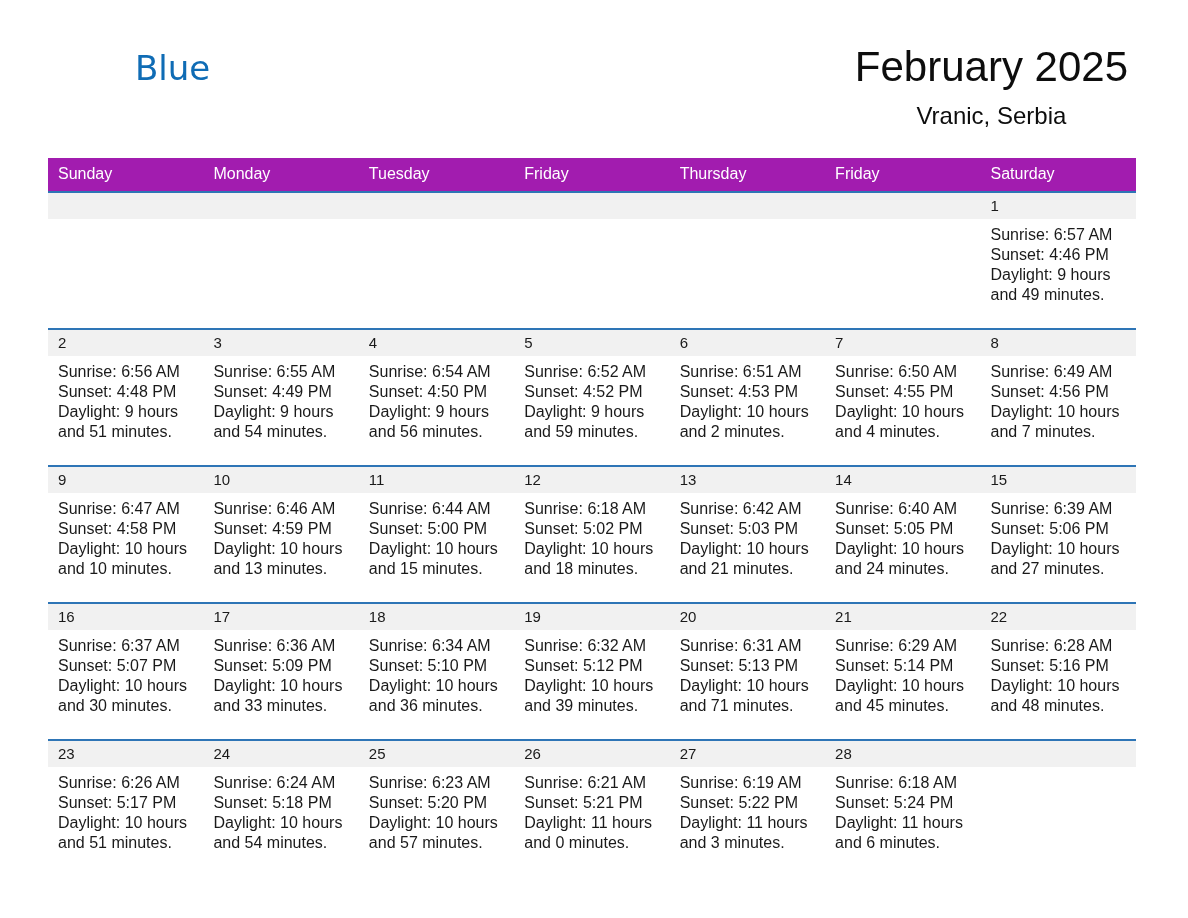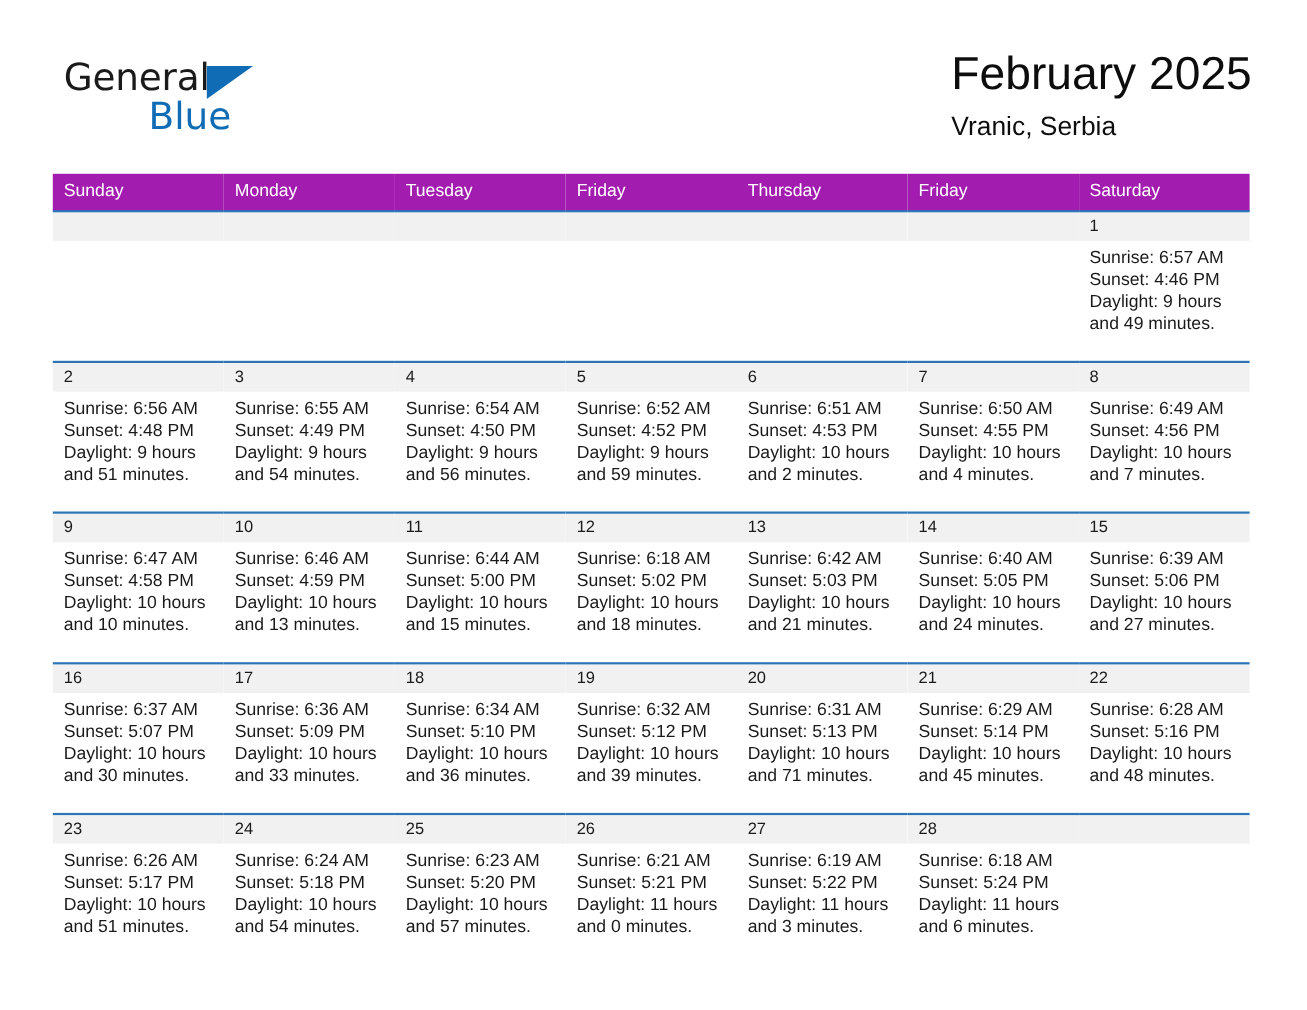--- a/index.html
+++ b/index.html
@@ -66,23 +66,23 @@
   }
   .brand-blue {
     font-size: 34px;
     color: #0f6cb5;
     font-family: "DejaVu Sans", sans-serif;
     font-weight: 400;
   }
 
   .title-block {
     position: absolute;
-    right: 2px;
+    right: 12px;
     top: 0;
-    text-align: left;
+    text-align: center;
   }
   .cal-title {
     font-size: 42px;
     font-weight: 400;
     line-height: 50px;
     color: #0d0d0d;
     white-space: nowrap;
   }
   .cal-subtitle {
     font-size: 24px;
@@ -152,23 +152,20 @@
   .detail div { white-space: nowrap; }
 </style>
 </head>
 <body>
 
 <div class="page">
 
   <div class="header">
 
     <div class="brand">
-      <div class="brand-row1">
-        <span class="brand-general">General</span><span class="brand-tri"></span>
-      </div>
       <div class="brand-row2">
         <span class="brand-blue">Blue</span>
       </div>
     </div>
 
     <div class="title-block">
       <div class="cal-title">February 2025</div>
       <div class="cal-subtitle">Vranic, Serbia</div>
     </div>
 

